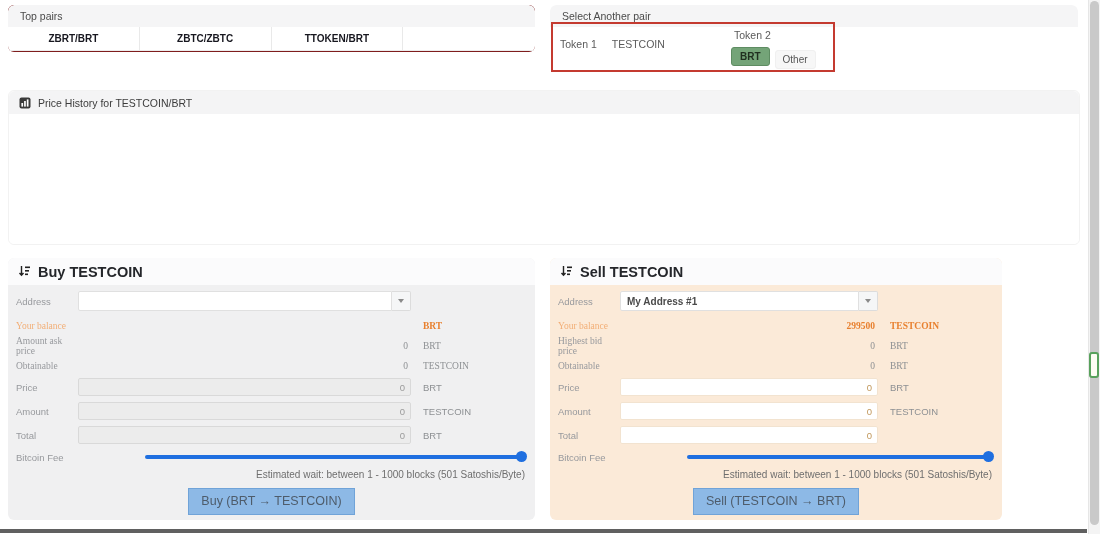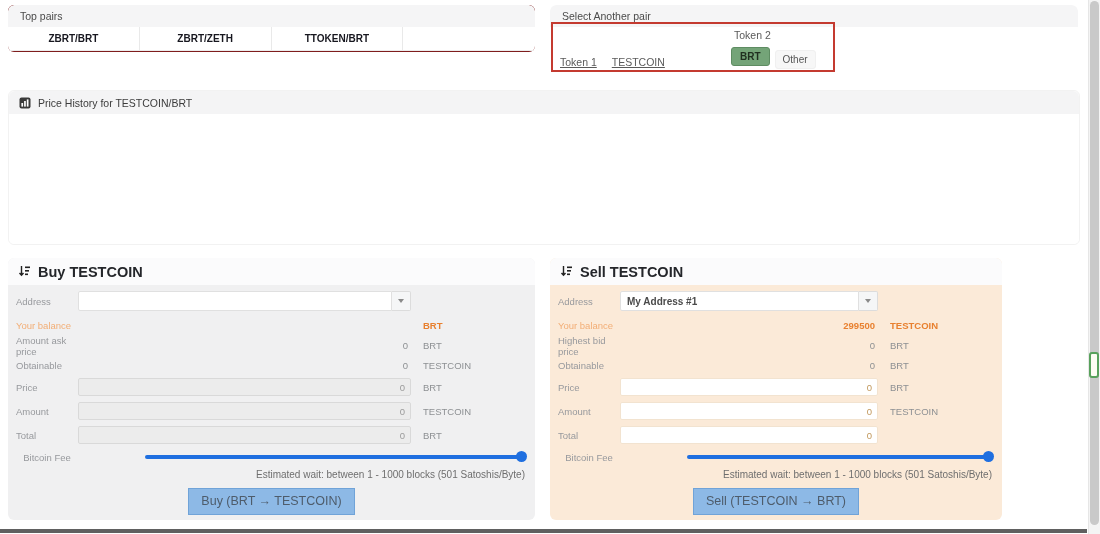--- a/index.html
+++ b/index.html
@@ -24,21 +24,21 @@
   }
   .tab-filler { width:25%; }
 
   
   #select-pair { left:550px; top:5px; width:528px; height:72px; background:#fff; }
   #select-pair .sp-body { position:relative; height:50px; background:#fff; }
   .annotation-box {
     position:absolute; left:1px; top:17px; width:284px; height:50px;
     border:2px solid #c43a30; z-index:6; pointer-events:none;
   }
-  .token1-wrap { position:absolute; left:10px; top:29px; color:#5a5a5a;text-decoration:underline; }
+  .token1-wrap { position:absolute; left:10px; top:11px; color:#5a5a5a; }
   .token1-wrap .tk-val { margin-left:15px; color:#5a5a5a; }
   .token2-label { position:absolute; left:184px; top:2px; color:#5a5a5a; }
   .token2-group { position:absolute; left:181px; top:17px; display:flex; align-items:center; }
   .btn-token-selected {
     background:#74a478; border:1px solid #5e8c62; color:#203020;
     font-weight:bold; font-size:10px; padding:3px 8px; border-radius:3px; cursor:pointer;
   }
   .btn-token-other {
     background:#f7f7f7; border:1px solid #f0f0f0; color:#555;
     font-size:10px; padding:3px 7px; border-radius:3px; margin-left:5px; cursor:pointer;margin-top:6px;
@@ -76,34 +76,34 @@
   .chev-btn {
     width:19px; height:20px; background:#f5f6f7; border:1px solid #dcdcdc;
     border-left:none; border-radius:0 2px 2px 0; display:flex;
     align-items:center; justify-content:center; cursor:pointer; flex-shrink:0;
   }
   .chev {
     width:0; height:0; border-left:3px solid transparent;
     border-right:3px solid transparent; border-top:4px solid #8a8a8a;
   }
 
-  .row-info { height:15px; margin-bottom:5px; }
+  .row-info { height:15px; margin-bottom:5px;font-family:Liberation Serif, serif; }
   .balance-lbl  { color:#f2ae76 !important; }
   .balance-val  { color:#e8802f !important; font-weight:bold; }
   .balance-unit { color:#e8802f !important; font-weight:bold; }
 
   .row-input { height:18px; margin-bottom:6px; }
   .num-input {
     flex:1; height:18px; border-radius:2px; text-align:right; font-size:9.5px;
     font-family:"Liberation Sans",sans-serif; padding:0 5px; min-width:0; outline:none;
   }
   #buy  .num-input { background:#ececec; border:1px solid #d9d9d9; color:#9a9a9a; }
   #sell .num-input { background:#ffffff; border:1px solid #f2e3d0; color:#c09659; }
 
-  .row-fee { margin-top:6px; height:14px;text-align:center; }
+  .row-fee { margin-top:6px; height:14px; }
   .slider-wrap { flex:1; position:relative; height:12px; margin-left:67px; cursor:pointer; }
   .slider-track {
     position:absolute; left:0; right:2px; top:4px; height:4px;
     background:#1f6fe0; border-radius:2px;
   }
   .slider-thumb {
     position:absolute; right:0; top:0; width:11px; height:11px;
     border-radius:50%; background:#1f6fe0;
   }
 
@@ -132,21 +132,21 @@
     position:absolute; left:0; top:529px; width:1087px; height:4px; background:#606060;
   }
 </style>
 </head>
 <body>
 
 <div class="panel" id="top-pairs">
   <div class="panel-hd">Top pairs</div>
   <div class="tabs-row">
     <div class="pair-tab">ZBRT/BRT</div>
-    <div class="pair-tab">ZBRT/ZETH</div>
+    <div class="pair-tab">ZBTC/ZBTC</div>
     <div class="pair-tab">TTOKEN/BRT</div>
     <div class="tab-filler"></div>
   </div>
 </div>
 
 <div class="panel" id="select-pair">
   <div class="panel-hd">Select Another pair</div>
   <div class="sp-body">
     <div class="token1-wrap">
       <span>Token 1</span><span class="tk-val">TESTCOIN</span>

